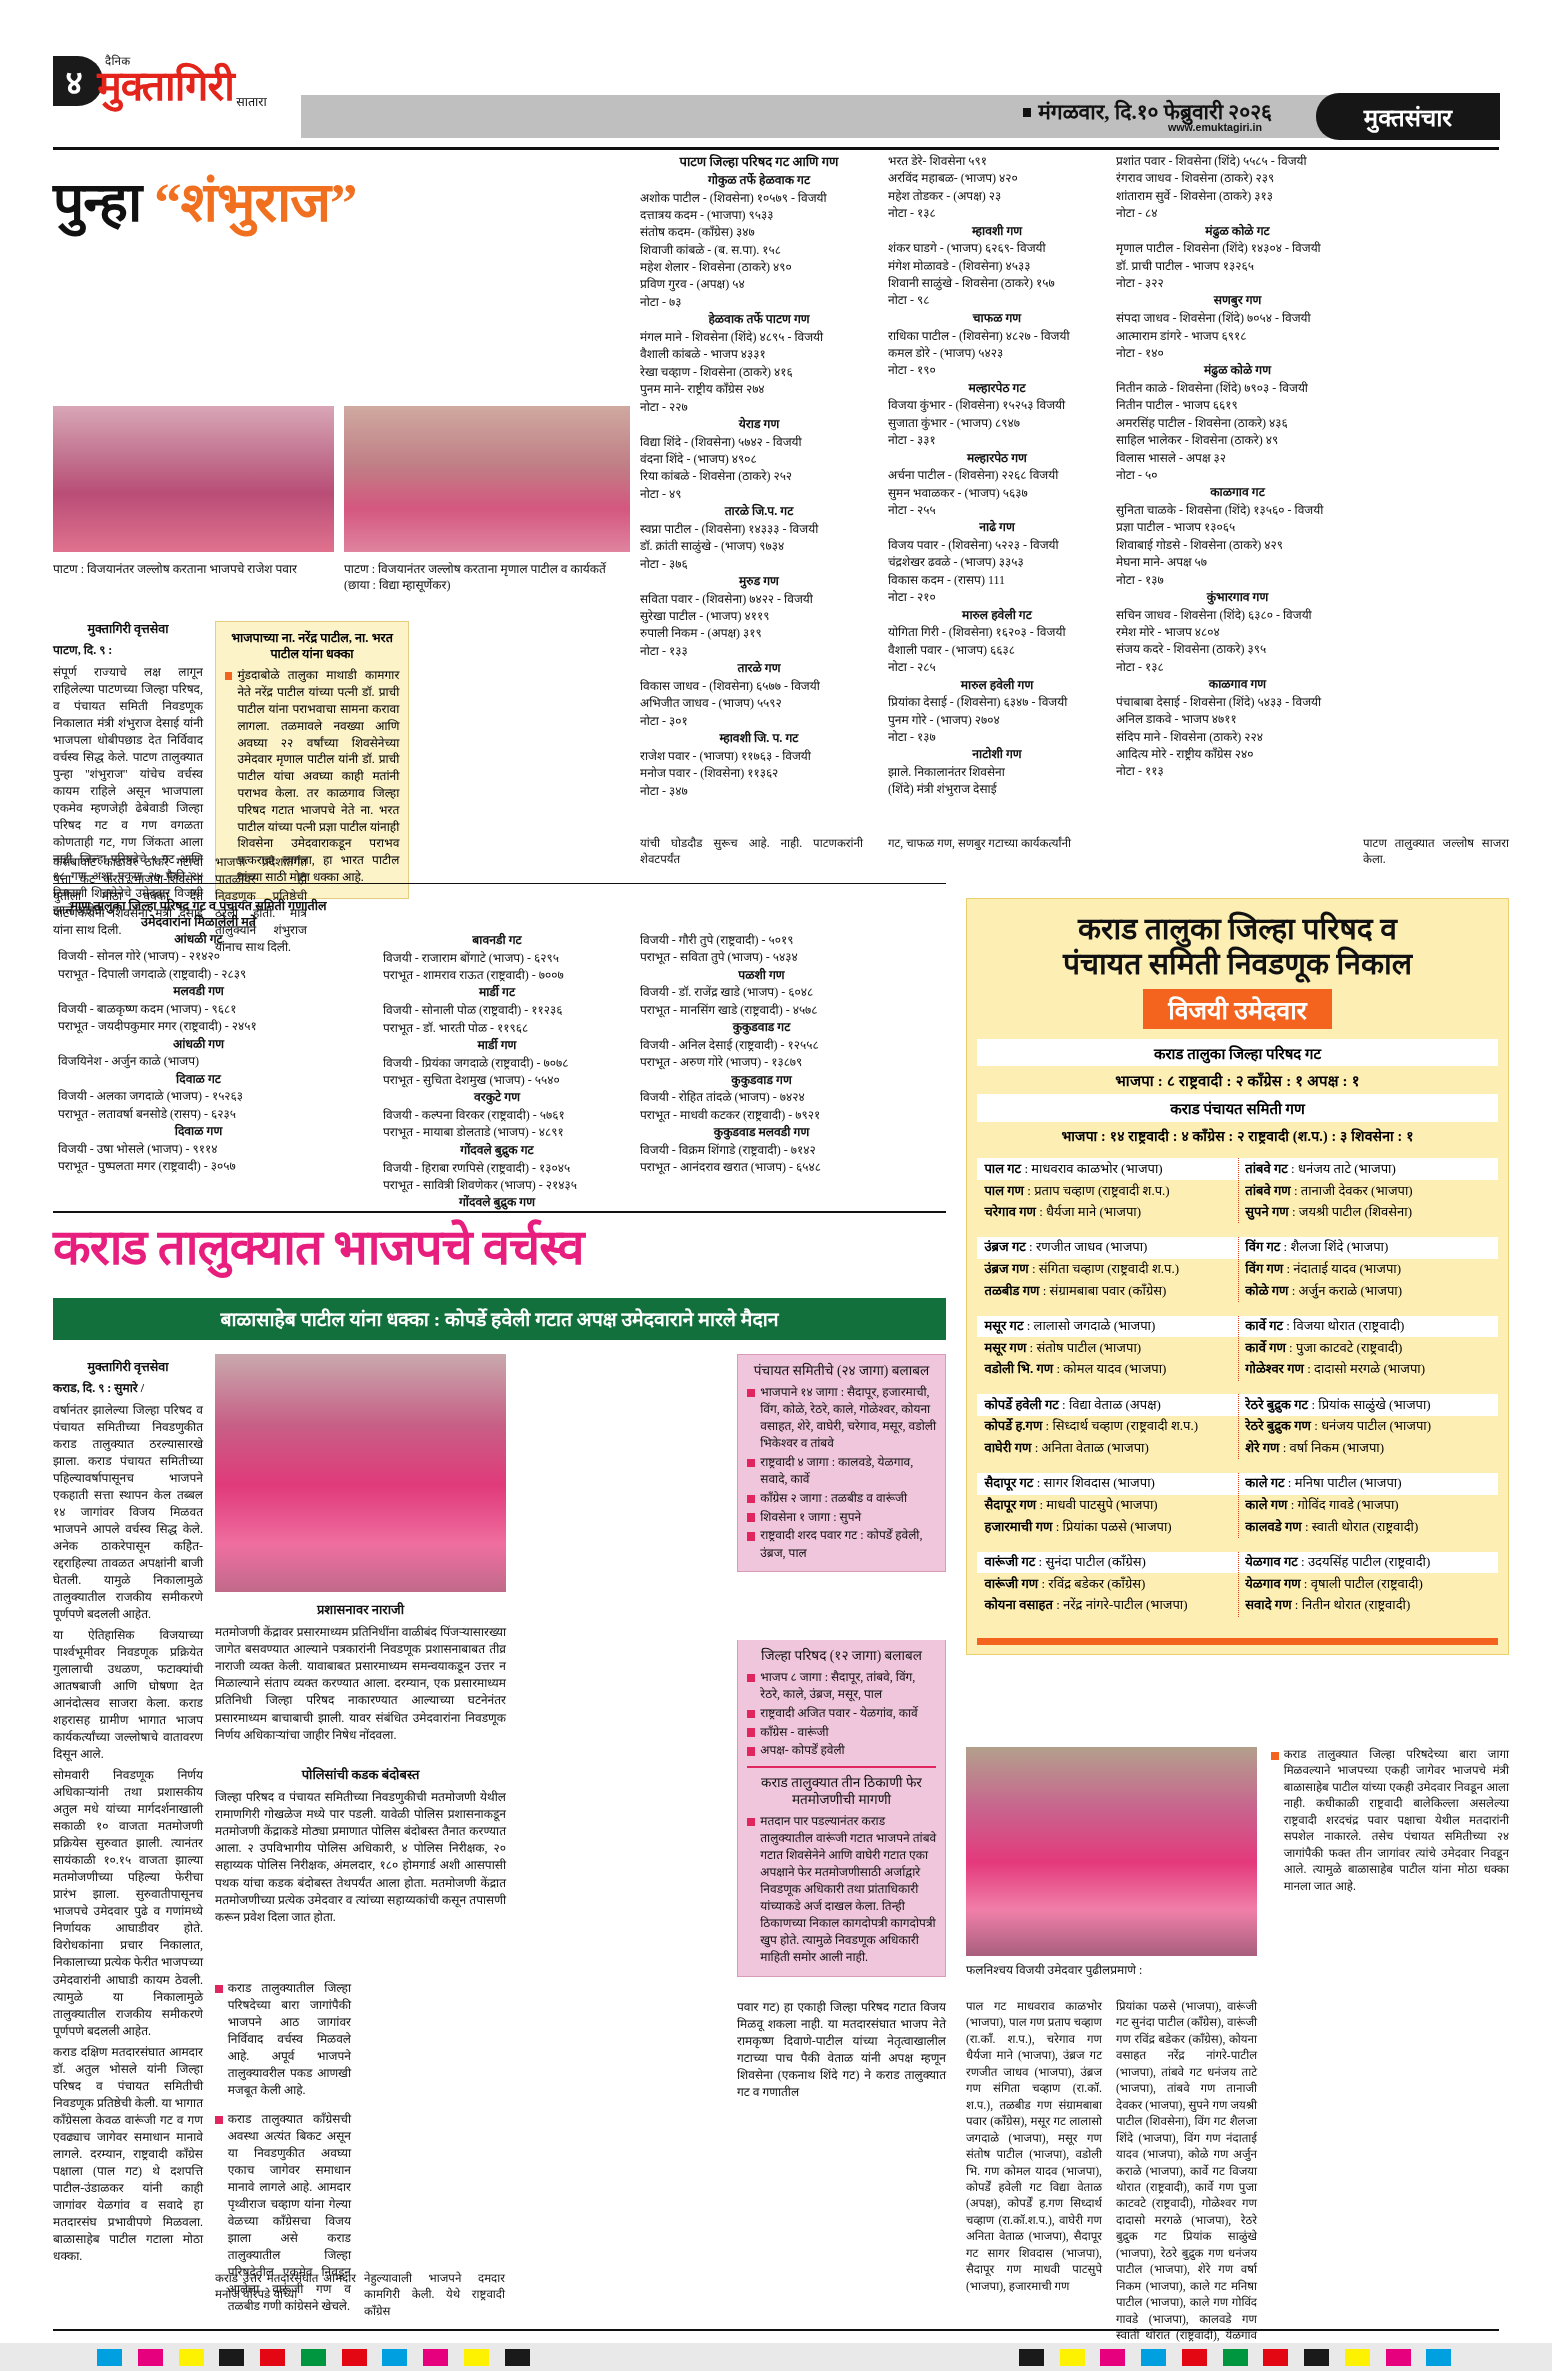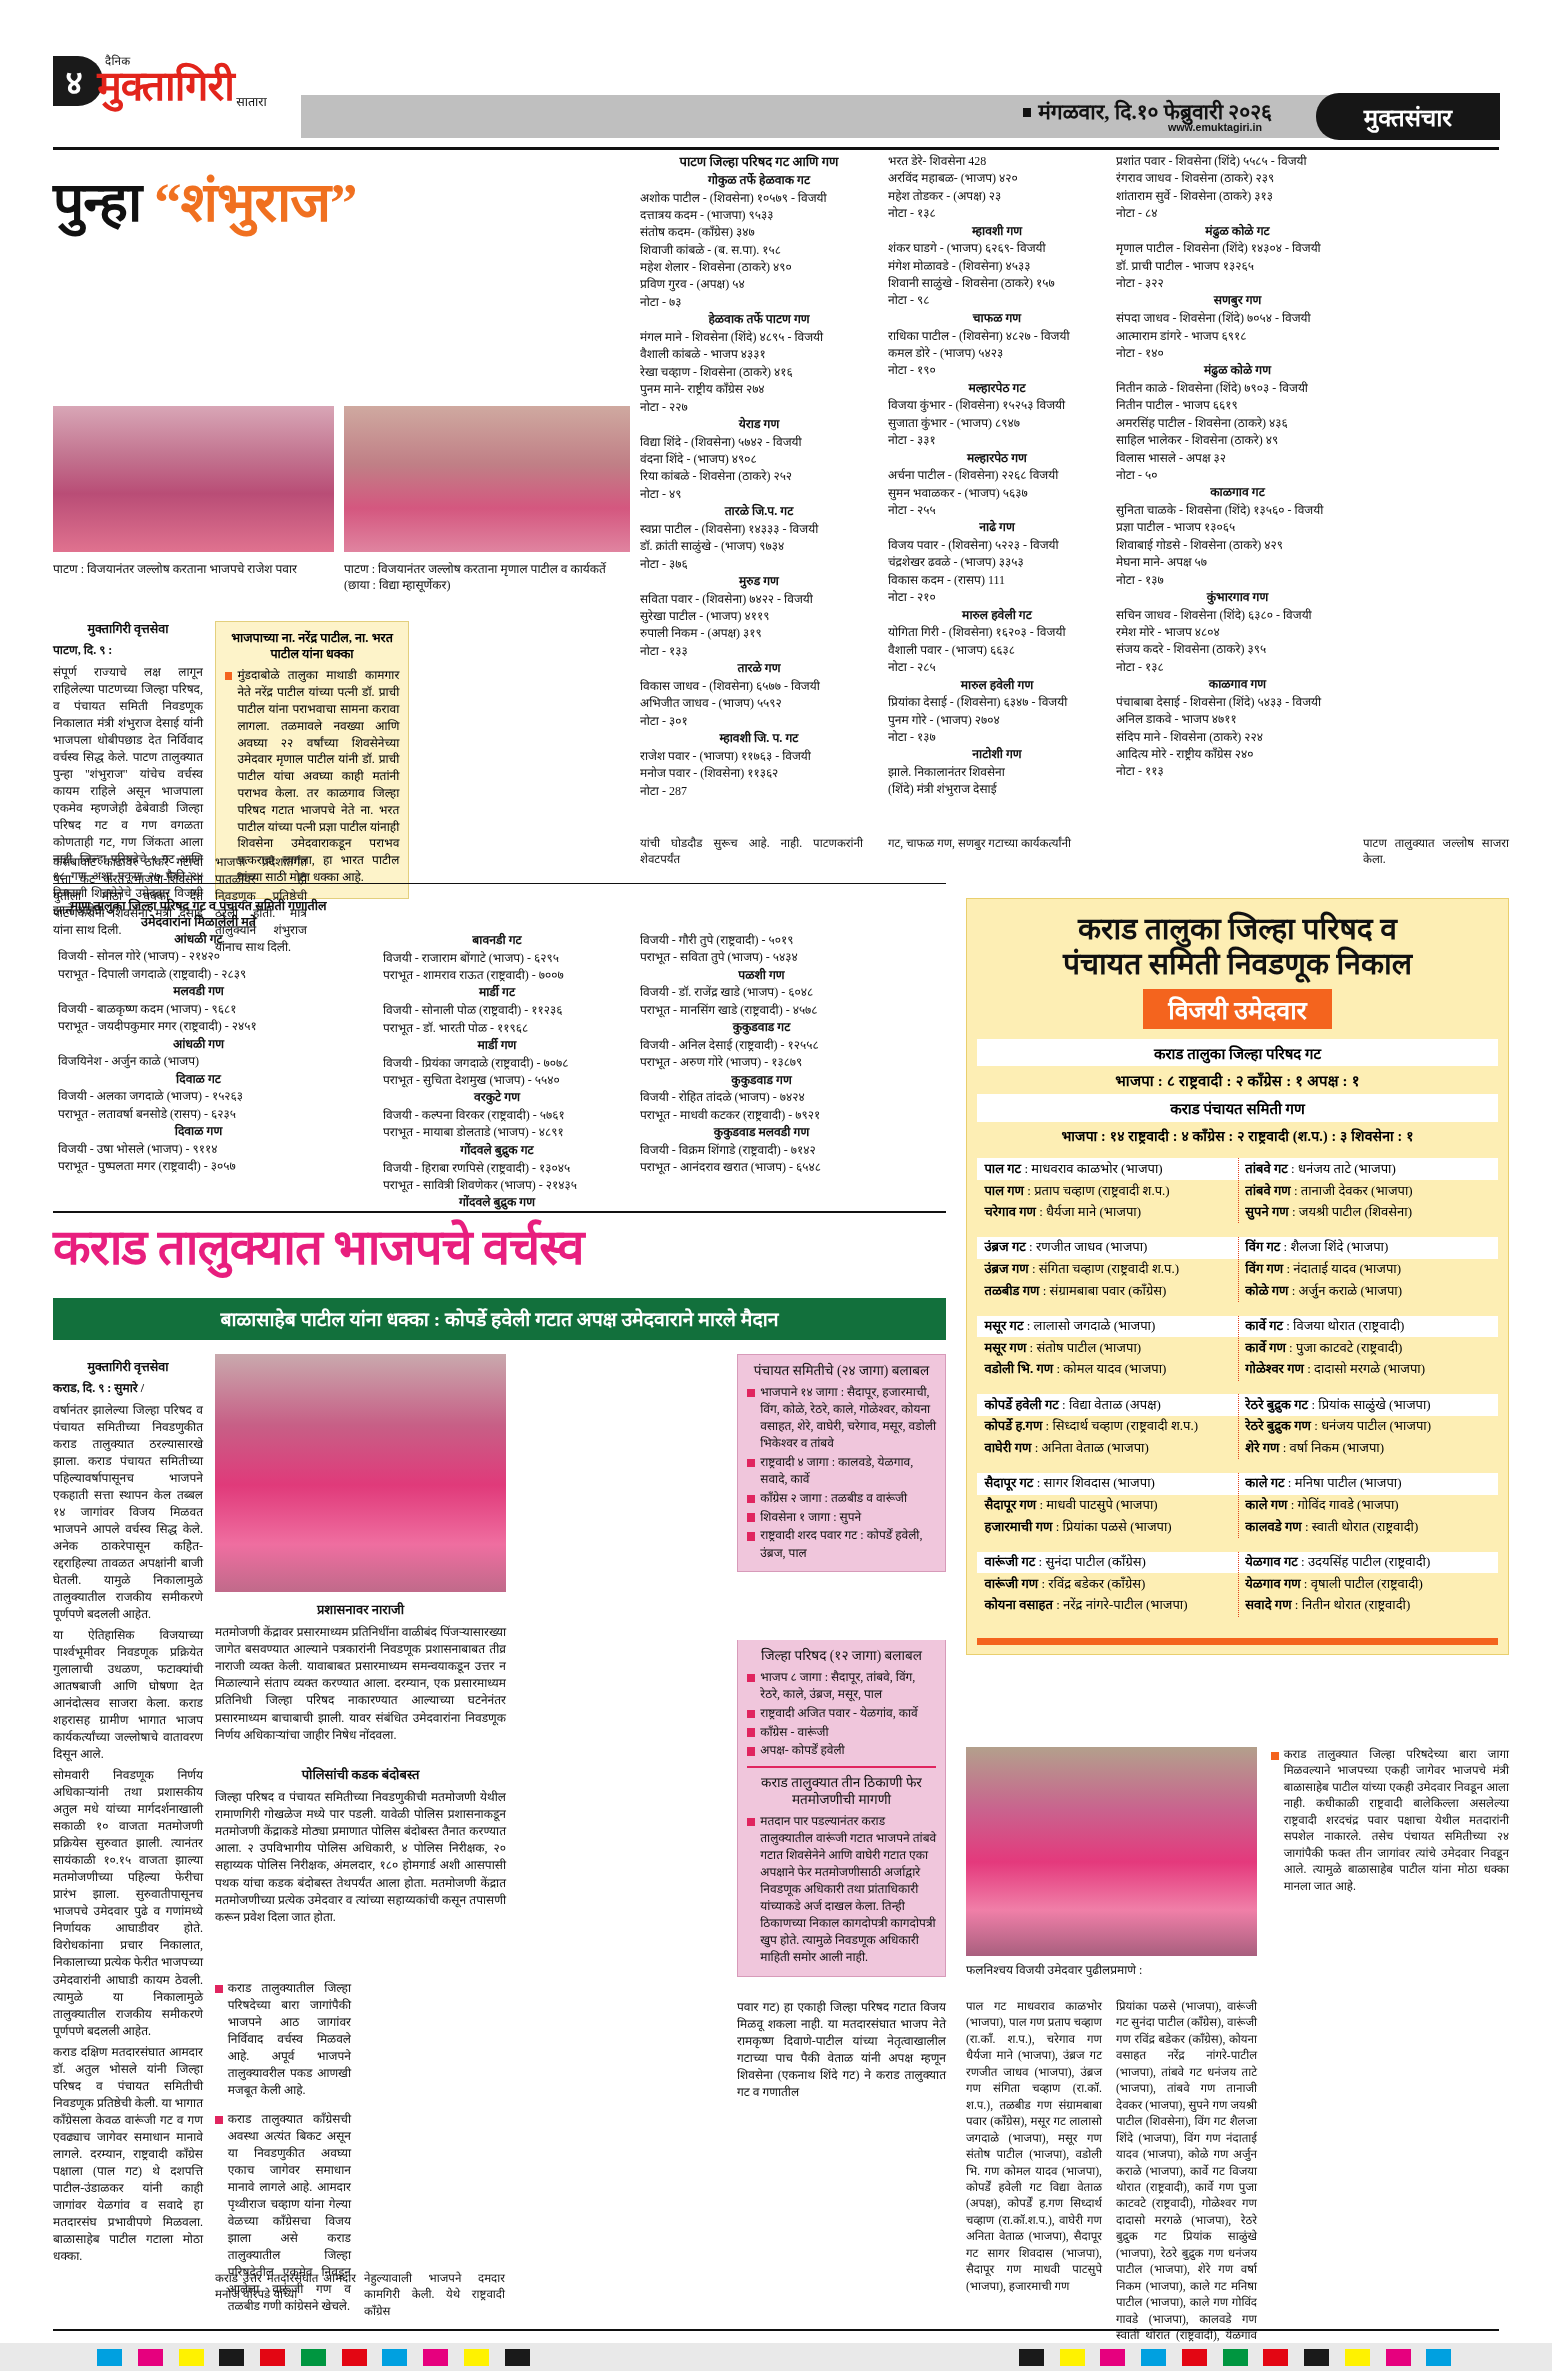--- a/index.html
+++ b/index.html
@@ -201,26 +201,26 @@
         <div class="r">सुरेखा पाटील - (भाजप) ४११९</div>
         <div class="r">रुपाली निकम - (अपक्ष) ३१९</div>
         <div class="r">नोटा - १३३</div>
         <div class="gh">तारळे गण</div>
         <div class="r">विकास जाधव - (शिवसेना) ६५७७ - विजयी</div>
         <div class="r">अभिजीत जाधव - (भाजप) ५५९२</div>
         <div class="r">नोटा - ३०१</div>
         <div class="gh">म्हावशी जि. प. गट</div>
         <div class="r">राजेश पवार - (भाजपा) ११७६३ - विजयी</div>
         <div class="r">मनोज पवार - (शिवसेना) ११३६२</div>
-        <div class="r">नोटा - 287</div>
+        <div class="r">नोटा - ३४७</div>
       </div>
   </div>
   <div class="res" style="left:888px;top:153px;width:218px;">
       <div id="pr2">
-        <div class="r">भरत डेरे- शिवसेना 428</div>
+        <div class="r">भरत डेरे- शिवसेना ५९१</div>
         <div class="r">अरविंद महाबळ- (भाजप) ४२०</div>
         <div class="r">महेश तोडकर - (अपक्ष) २३</div>
         <div class="r">नोटा - १३८</div>
         <div class="gh">म्हावशी गण</div>
         <div class="r">शंकर घाडगे - (भाजप) ६२६९- विजयी</div>
         <div class="r">मंगेश मोळावडे - (शिवसेना) ४५३३</div>
         <div class="r">शिवानी साळुंखे - शिवसेना (ठाकरे) १५७</div>
         <div class="r">नोटा - ९८</div>
         <div class="gh">चाफळ गण</div>
         <div class="r">राधिका पाटील - (शिवसेना) ४८२७ - विजयी</div>

